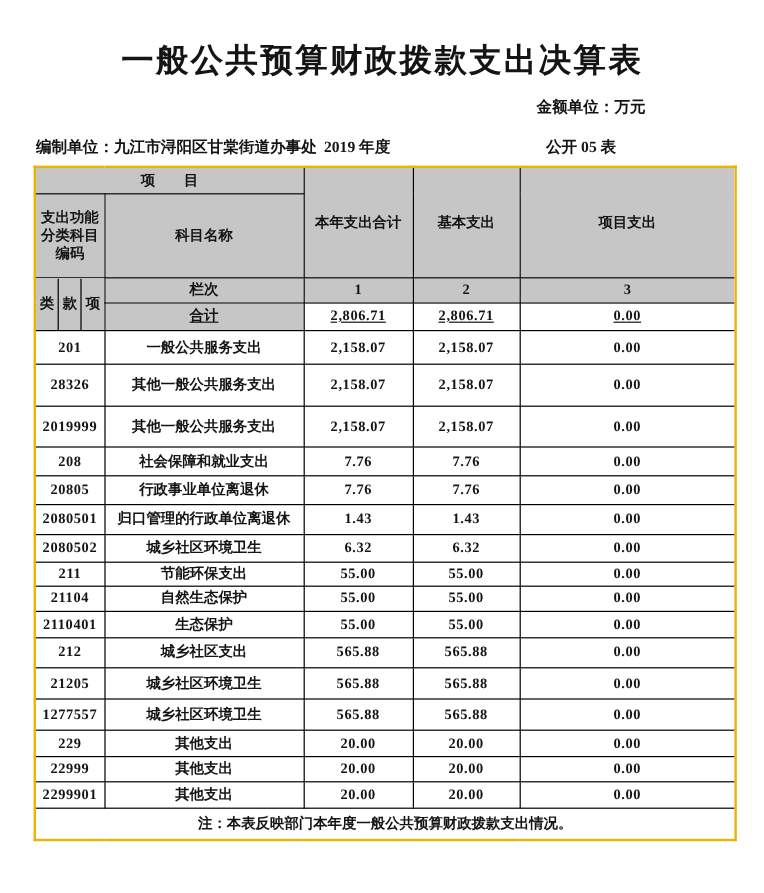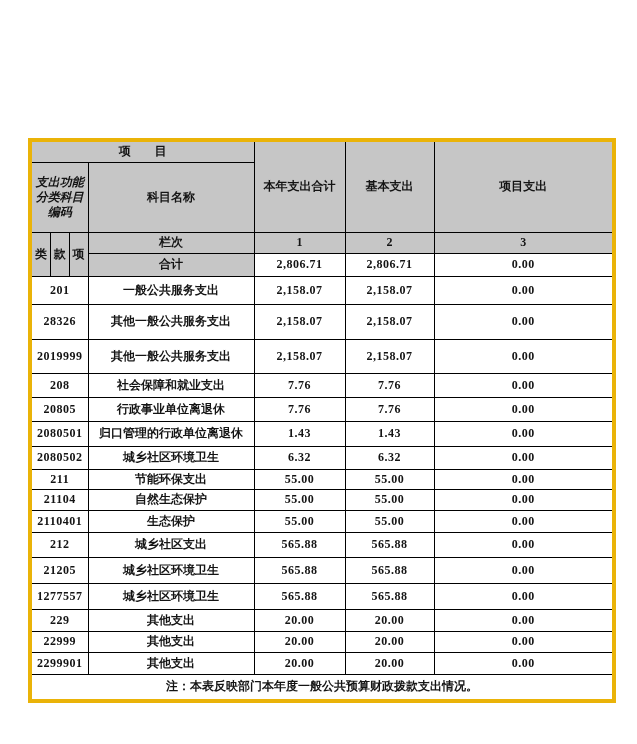--- a/index.html
+++ b/index.html
@@ -17,35 +17,35 @@
   .meta-line{
     position:absolute;top:114px;left:30px;right:0;height:18px;
     font-size:13px;font-weight:700;
   }
   .meta-line .year{position:absolute;left:240px;top:0;}
   .meta-line .sheetno{position:absolute;left:425px;top:0;}
 
   table.budget{
     position:absolute;top:138px;left:28px;width:584px;
     border-collapse:collapse;table-layout:fixed;
-    border:4px solid #eab308;
+    border:2px solid #eab308;
   }
   table.budget td{
     border:1px solid #000;
     text-align:center;vertical-align:middle;
     font-size:12px;font-weight:700;line-height:1.25;
     padding:1px 2px;overflow:hidden;
   }
   .gray{background:#c6c6c6;}
 
   tr.r-item{height:22px;}
   tr.r-big{height:70px;}
   tr.r-lanci{height:21px;}
-  tr.r-total{height:23px;}
-  td.code-label{padding:0 5px;line-height:17px;font-style:italic;}
+  tr.r-total{height:23px;text-decoration:underline;}
+  td.code-label{padding:0 5px;line-height:17px;}
 
   td.ckx-cell{position:relative;padding:0;}
   .ckx{position:absolute;top:0;left:0;right:0;bottom:0;display:flex;}
   .ckx span{flex:1;display:flex;align-items:center;justify-content:center;}
   .ckx span + span{border-left:1px solid #000;}
 
   .num{letter-spacing:0.5px;}
 
   tbody.data tr:nth-child(1){height:28px;margin-top:24px;}
   tbody.data tr:nth-child(2){height:35px;}
@@ -63,22 +63,29 @@
   tbody.data tr:nth-child(14){height:22px;}
   tbody.data tr:nth-child(15){height:21px;}
   tbody.data tr:nth-child(16){height:22px;}
   tr.note-row{height:27px;}
 </style>
 </head>
 <body>
 
 <div class="page">
 
-
-
+  <div class="doc-title">一般公共预算财政拨款支出决算表</div>
+
+  <div class="amount-unit">金额单位：万元</div>
+
+  <div class="meta-line">
+    <span class="prepared">编制单位：九江市浔阳区甘棠街道办事处</span>
+    <span class="year">2019 年度</span>
+    <span class="sheetno">公开 05 表</span>
+  </div>
 
   <table class="budget">
     <colgroup>
       <col style="width:58px">
         <col style="width:166px">
         <col style="width:91px">
         <col style="width:89px">
         <col style="width:180px">
     </colgroup>
 

